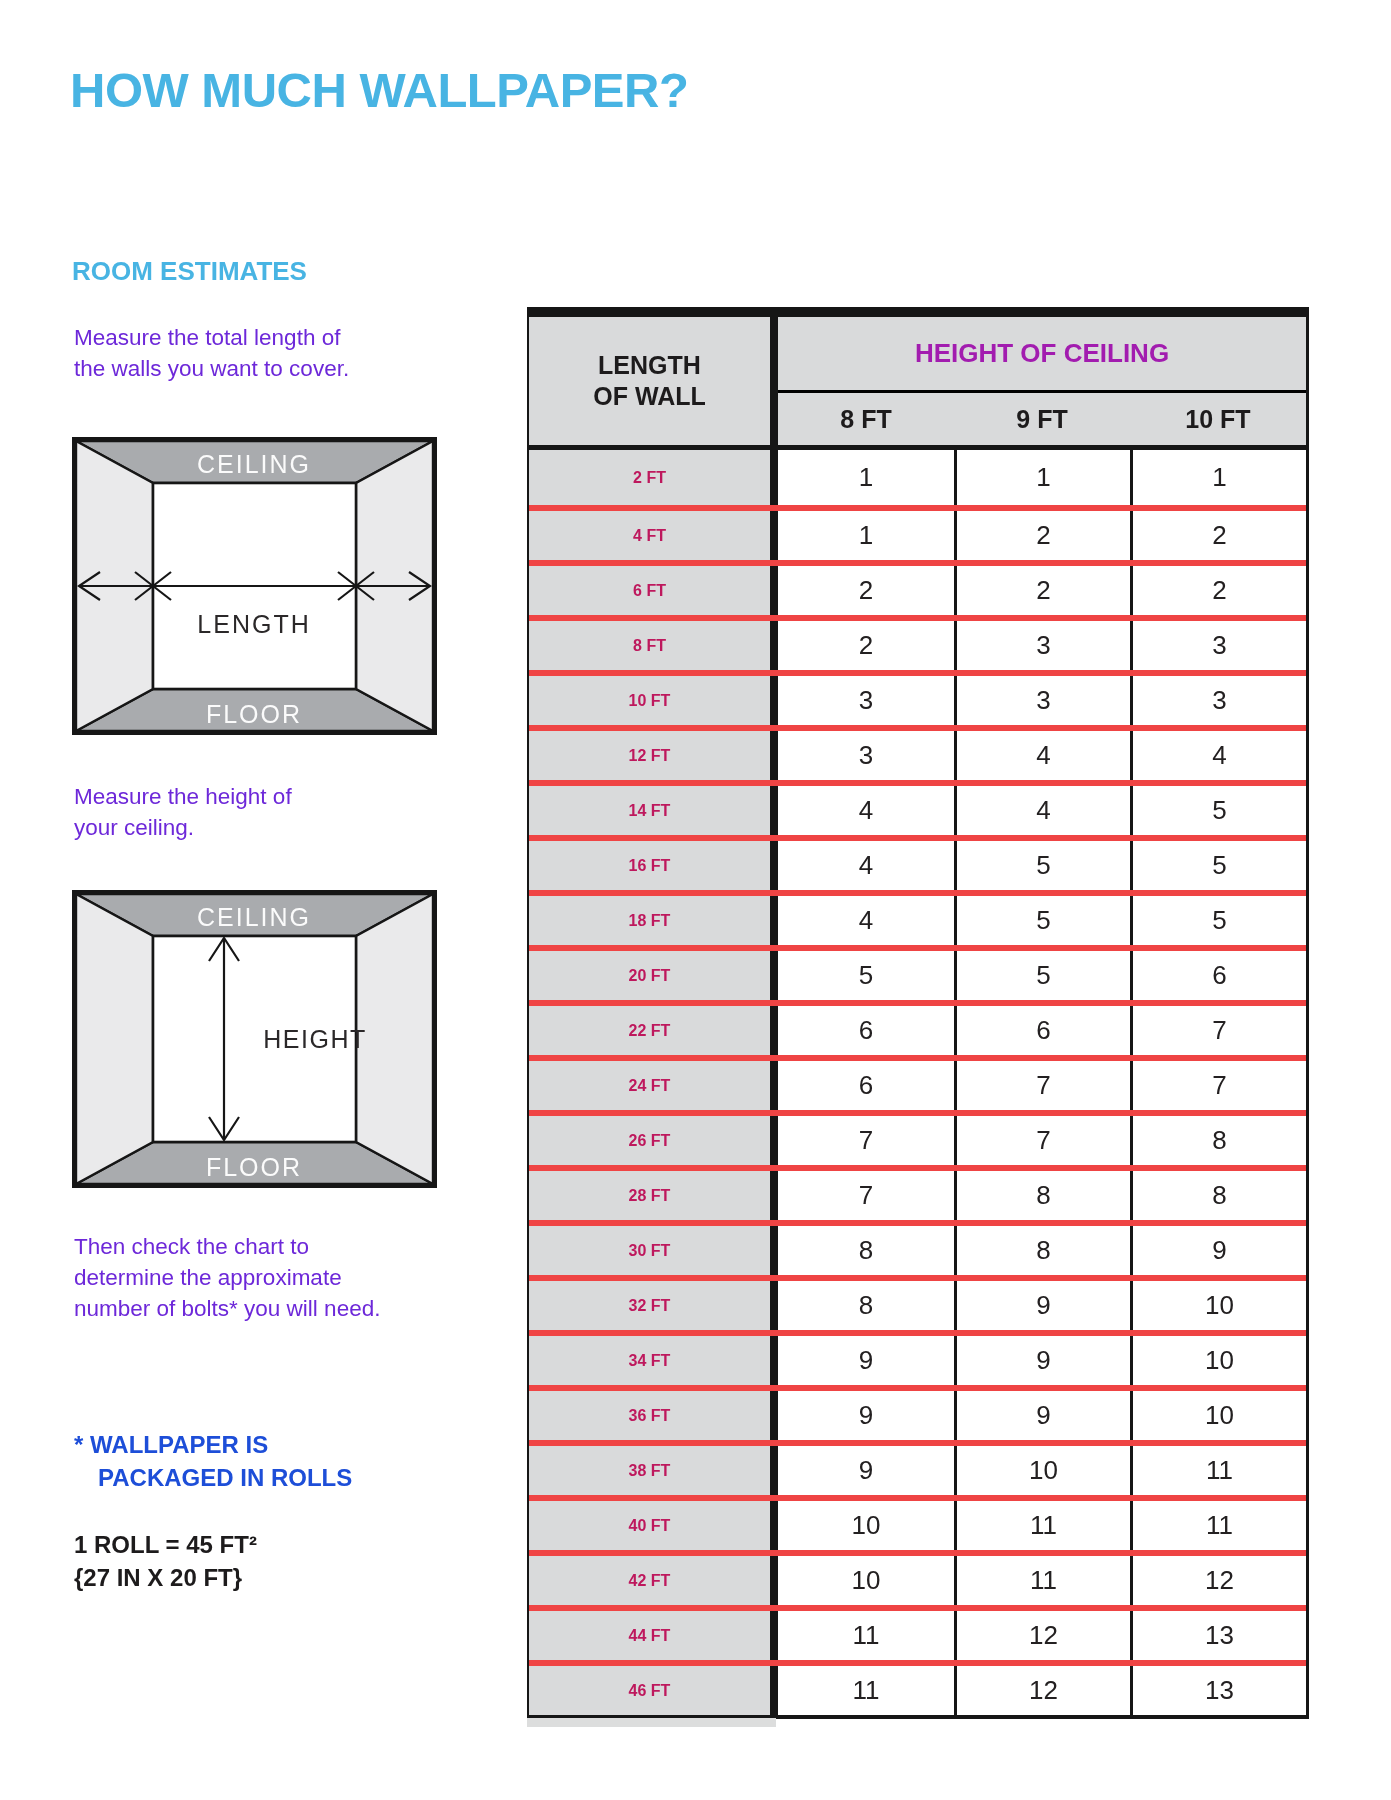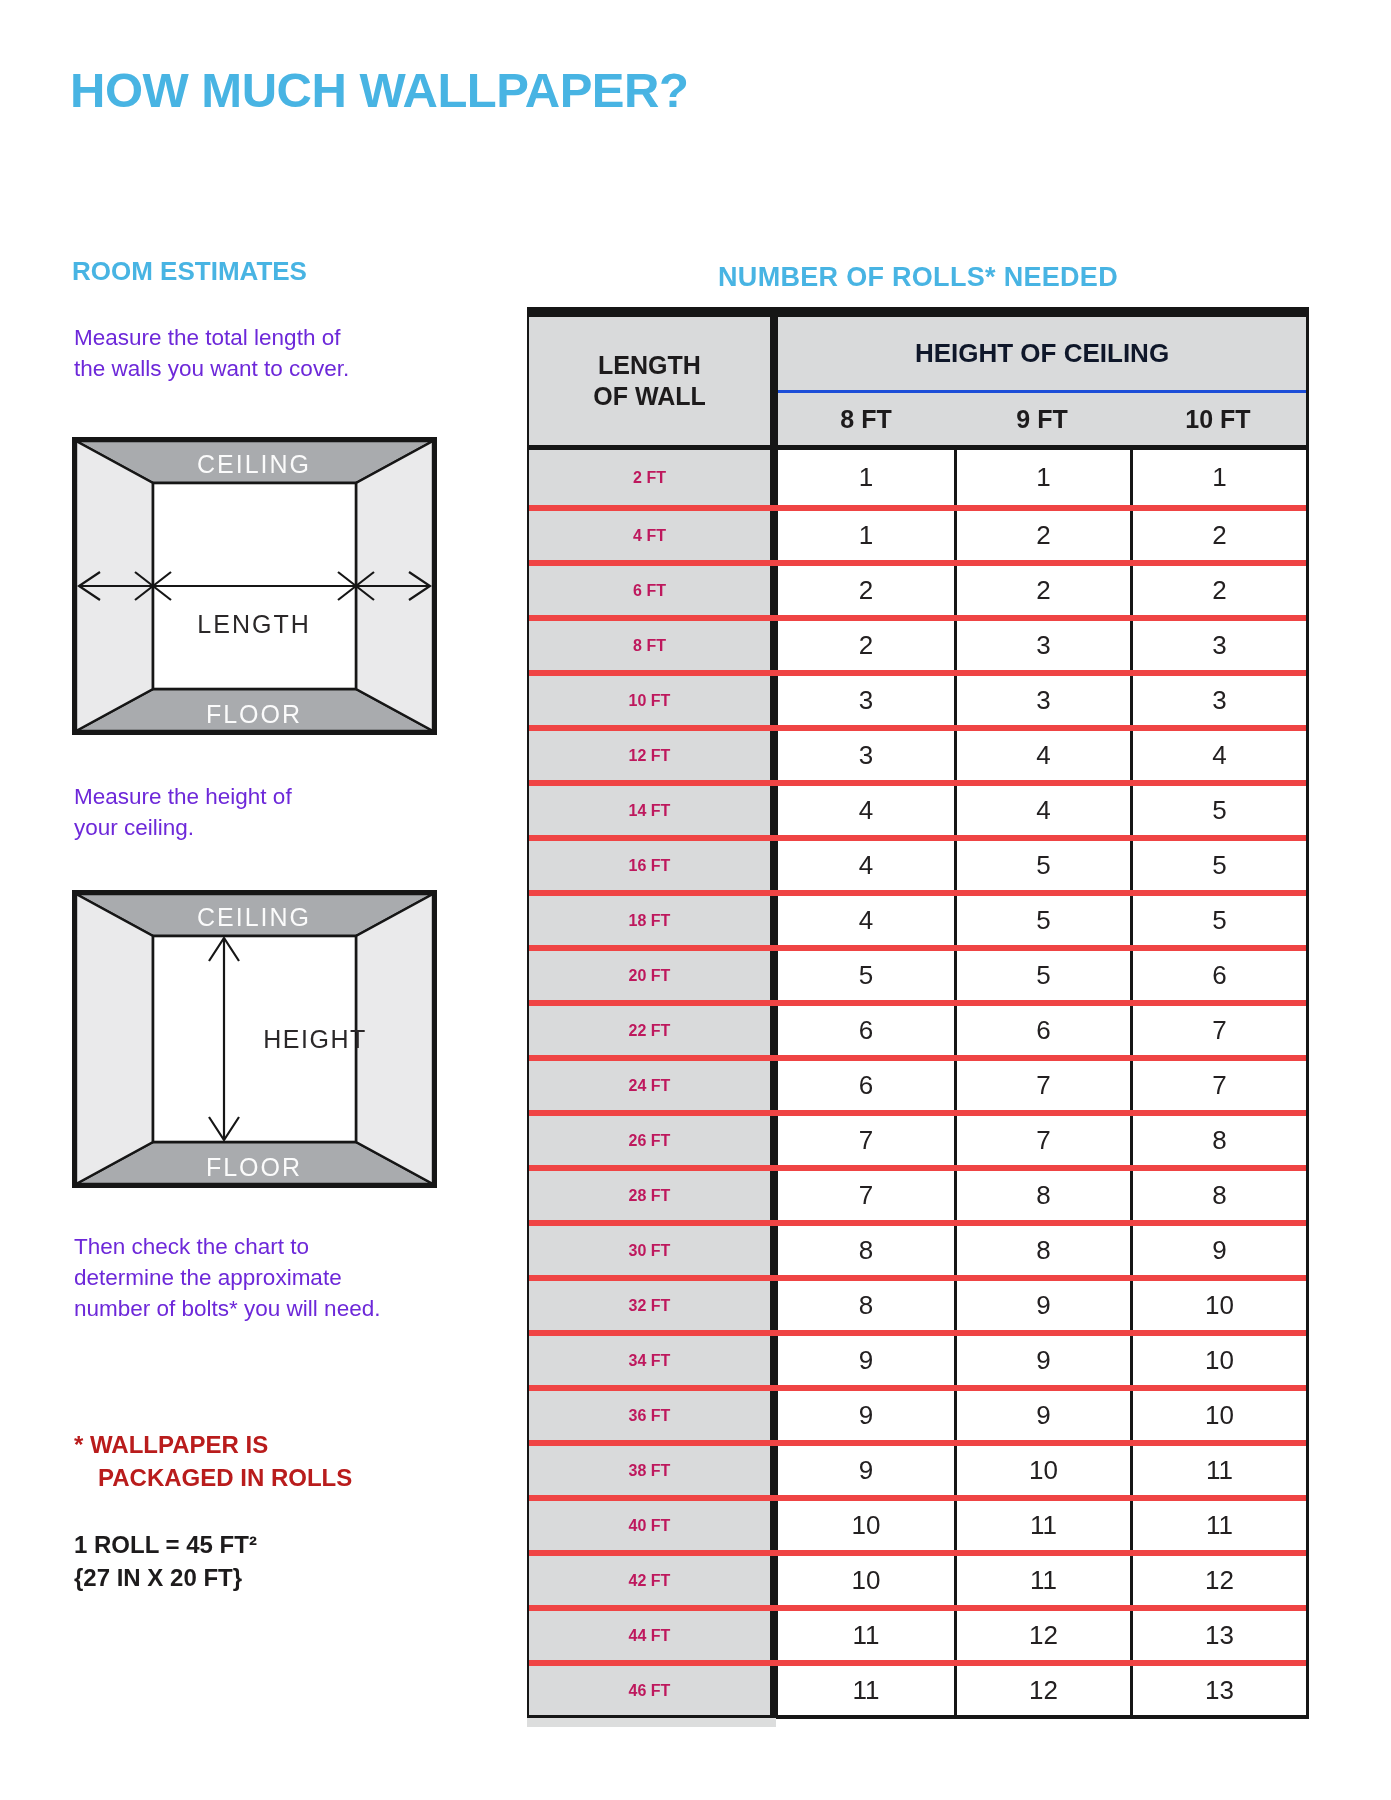--- a/index.html
+++ b/index.html
@@ -18,36 +18,36 @@
   #table-heading { left:527px; top:262px; width:782px; text-align:center; font-size:27px; letter-spacing:0.3px; }
   .para { left:74px; font-size:22.5px; line-height:31px; white-space:pre-line; color:#6d28d9; }
   #para1 { top:322px; }
   #para2 { top:781px; }
   #para3 { top:1231px; }
   .diagram { left:72px; width:365px; height:298px; }
   #diagram1 { top:437px; }
   #diagram2 { top:890px; }
   .diagram svg { display:block; width:100%; height:100%; }
   .diagram text { font-family:"Liberation Sans","DejaVu Sans",sans-serif; }
-  #footnote { left:74px; top:1428px; font-size:24px; font-weight:bold; line-height:33px; color:#b91c1c; }
+  #footnote { left:74px; top:1428px; font-size:24px; font-weight:bold; line-height:33px; color:#1d4ed8; }
   #footnote .fn2 { padding-left:24px; }
   #rollinfo { left:74px; top:1528px; font-size:24px; font-weight:bold; line-height:33px; color:#1d1b1c; }
 
   
   #rolls-table { left:527px; top:307px; width:782px; }
   .top-bar { height:10px; background:#161616; }
   .tframe { border-left:2px solid #161616; border-right:3px solid #161616; border-bottom:4px solid #161616; }
   .thead { display:grid; grid-template-columns:249px 1fr 1fr 1fr; border-bottom:5px solid #161616; }
   .tcell { display:flex; align-items:center; justify-content:center; }
   .th-rowhdr {
     grid-row:1/3; grid-column:1; background:#d9dadb; border-right:8px solid #161616;
     font-size:25px; font-weight:bold; line-height:31px; text-align:center; white-space:pre-line; color:#1d1b1c;
   }
-  .th-group { grid-column:2/5; height:76px; background:#d9dadb; border-bottom:3px solid #1d4ed8;
-    font-size:26px; font-weight:bold; color:#0f172a; }
+  .th-group { grid-column:2/5; height:76px; background:#d9dadb; border-bottom:3px solid #000000;
+    font-size:26px; font-weight:bold; color:#a21caf; }
   .th-col { height:52px; background:#d9dadb; font-size:25px; font-weight:bold; color:#1d1b1c; }
   .trow { display:grid; grid-template-columns:249px 1fr 1fr 1fr; height:55px; }
   .trow + .trow { border-top:6px solid #ef4444; }
   .lcell { background:#d9dadb; border-right:8px solid #161616; font-size:16px; font-weight:bold; color:#be185d; }
   .vcell { background:#ffffff; font-size:26px; color:#232021; }
   .vcell + .vcell { border-left:3px solid #161616; }
   #table-tail { left:527px; top:1718px; width:249px; height:9px; background:#dcdddd; }
 </style>
 </head>
 <body>
@@ -115,21 +115,20 @@
   <div id="footnote" class="abs">
     <div class="fn1">* WALLPAPER IS</div>
     <div class="fn2">PACKAGED IN ROLLS</div>
   </div>
 
   <div id="rollinfo" class="abs">
     <div>1 ROLL = 45 FT²</div>
     <div>{27 IN X 20 FT}</div>
   </div>
 
-  <div id="table-heading" class="abs blue-heading">NUMBER OF ROLLS* NEEDED</div>
 
   <div id="rolls-table" class="abs">
     <div class="top-bar"></div>
     <div class="tframe">
       <div class="thead">
         <div class="tcell th-rowhdr">LENGTH
 OF WALL</div>
         <div class="tcell th-group">HEIGHT OF CEILING</div>
         <div class="tcell th-col">8 FT</div>
         <div class="tcell th-col">9 FT</div>

